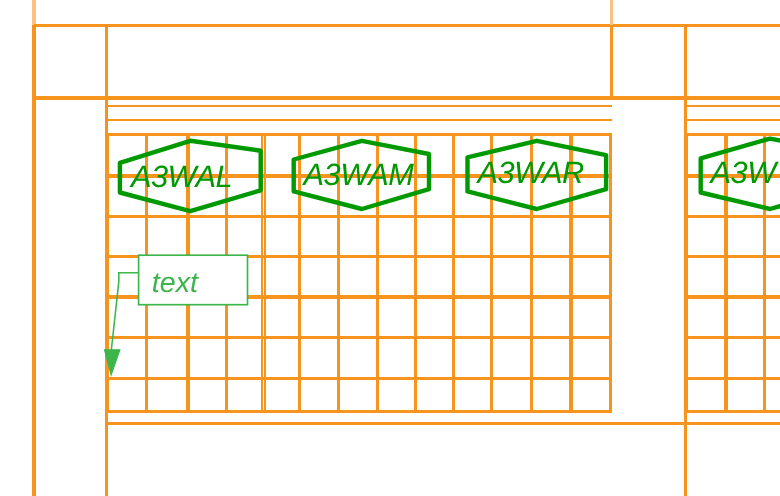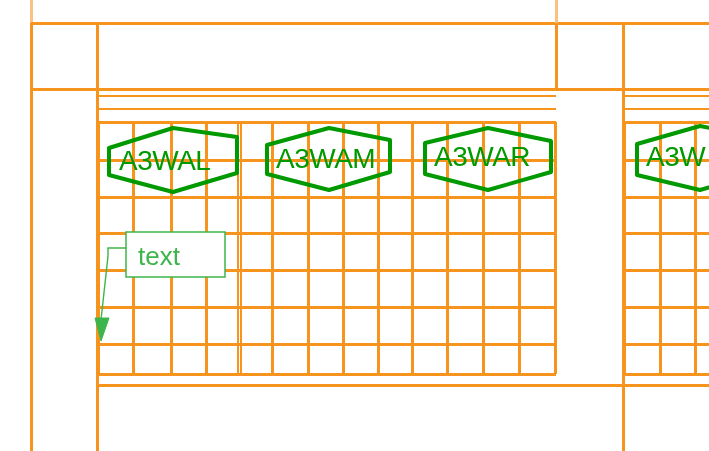--- a/index.html
+++ b/index.html
@@ -9,20 +9,21 @@
   }
   body {
     font-family: "Liberation Sans", sans-serif;
   }
   #canvas {
     position: relative;
     width: 709px;
     height: 451px;
     background: #ffffff;
     overflow: hidden;
+    font-style: italic;
   }
   #canvas svg {
     position: absolute;
     top: 0;
     left: 0;
     display: block;
   }
   .hex-label {
     font-family: "Liberation Sans", sans-serif;
     font-size: 28px;

